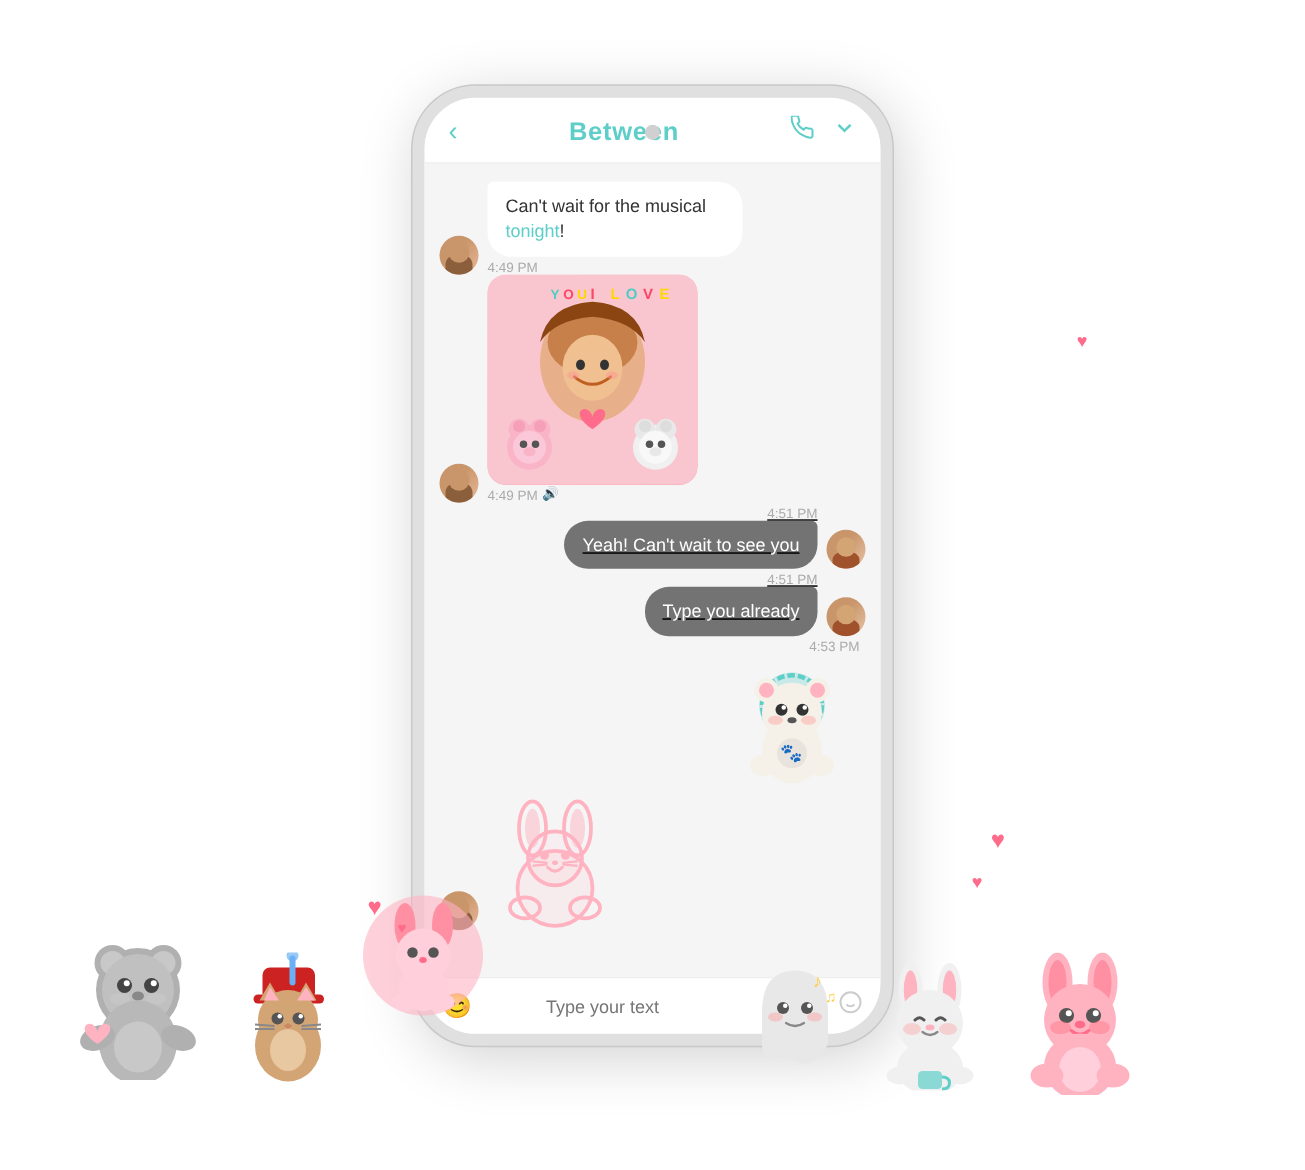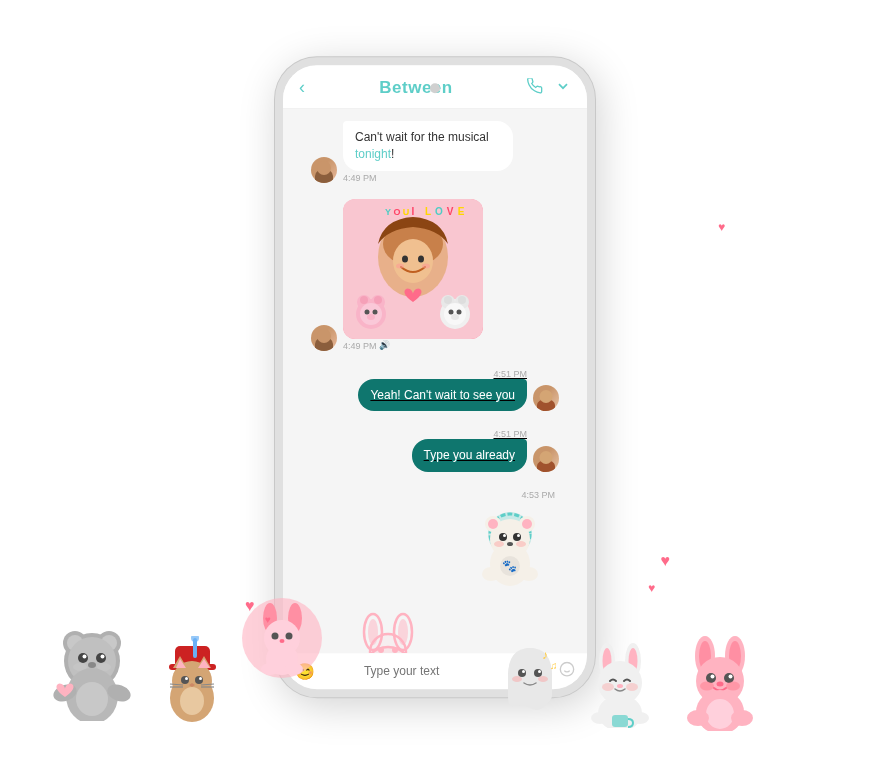--- a/index.html
+++ b/index.html
@@ -103,24 +103,24 @@
 
     .header-icon {
       color: #5ecec8;
       font-size: 16px;
     }
 
     
     .messages-area {
       flex: 1;
       overflow-y: auto;
-      padding: 12px 28px;
+      padding: 12px 10px;
       display: flex;
       flex-direction: column;
-      gap: 16px;
+      gap: 0;
       background: #f5f5f5;
     }
 
     .message-row {
       display: flex;
       align-items: flex-end;
       gap: 6px;
     }
 
     .message-row.left {
@@ -208,21 +208,21 @@
       position: relative;
     }
 
     .bubble.received {
       background: #fff;
       color: #333;
       border-radius: 4px 16px 16px 16px;
     }
 
     .bubble.sent {
-      background: #0f766e;
+      background: #737373;
       color: #fff;
       border-radius: 16px 4px 16px 16px;
       text-align: center;
     }
 
     .bubble .tonight {
       color: #5ecec8;
     }
 
     .bubble.received .tonight {

